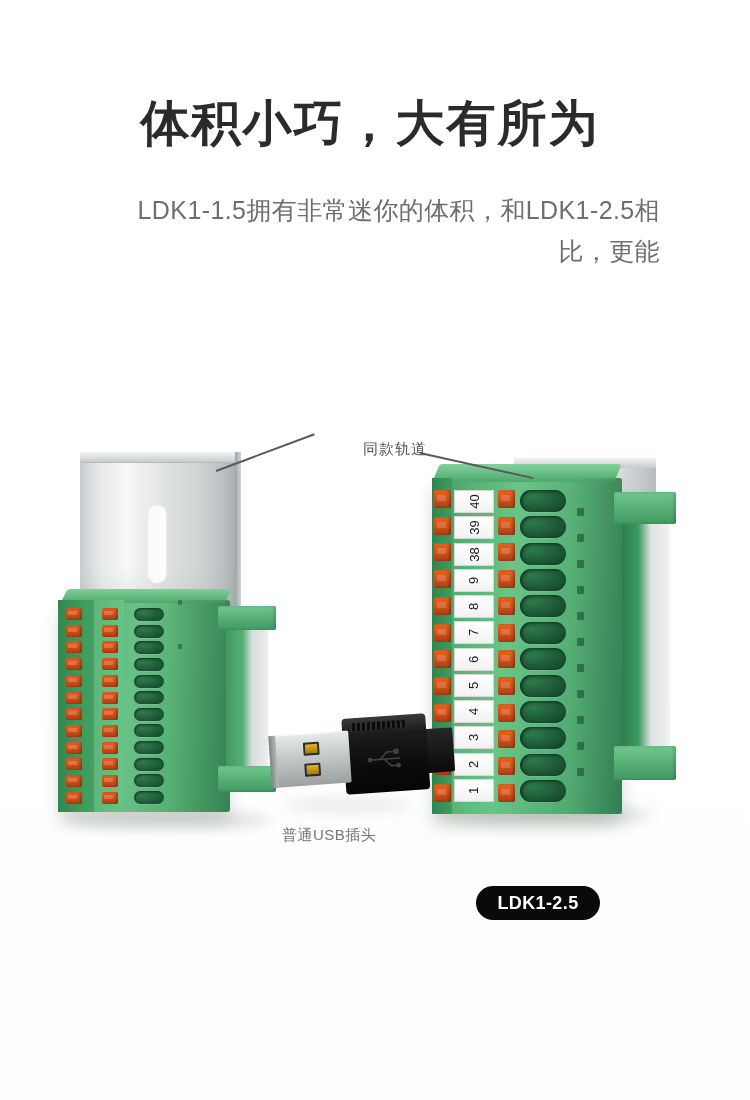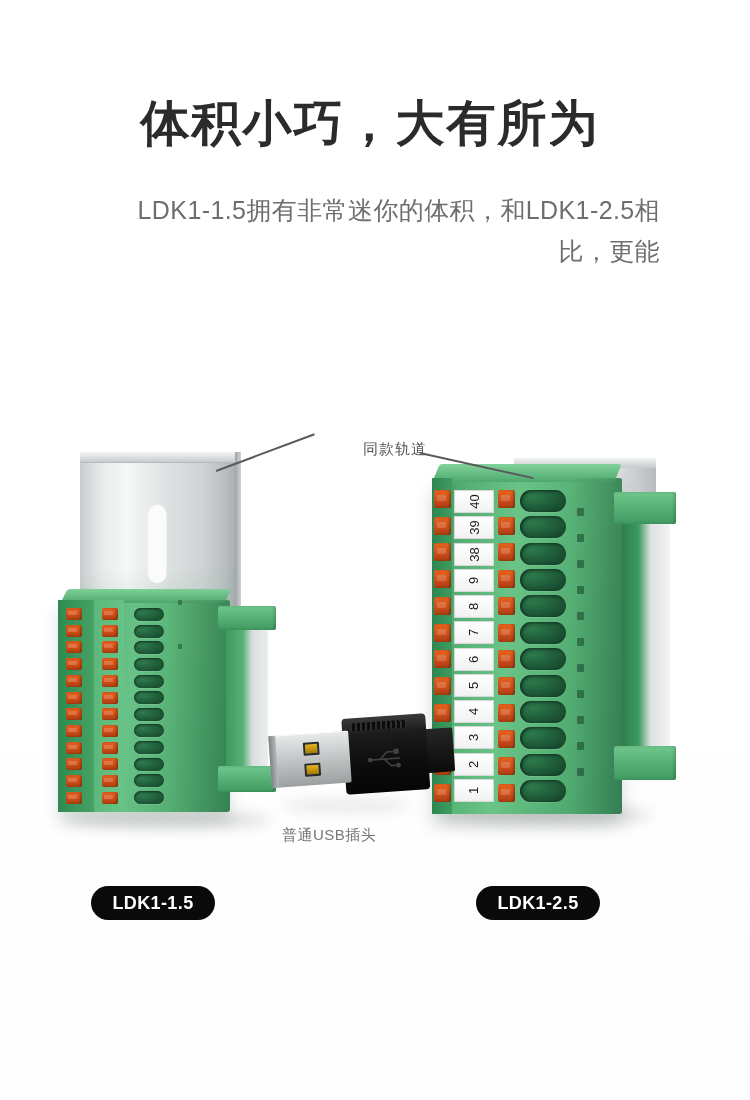--- a/index.html
+++ b/index.html
@@ -550,16 +550,15 @@
         <div class="usb-contact usb-c2"></div>
       </div>
     </div>
 
     <div class="leader leader-left"></div>
     <div class="leader leader-right"></div>
     <div class="callout-rail">同款轨道</div>
     <div class="callout-usb">普通USB插头</div>
   </div>
 
-  <div class="badge badge-left">LDK1-1.5</div>
   <div class="badge badge-right">LDK1-2.5</div>
 
 </div>
 
 </body></html>

